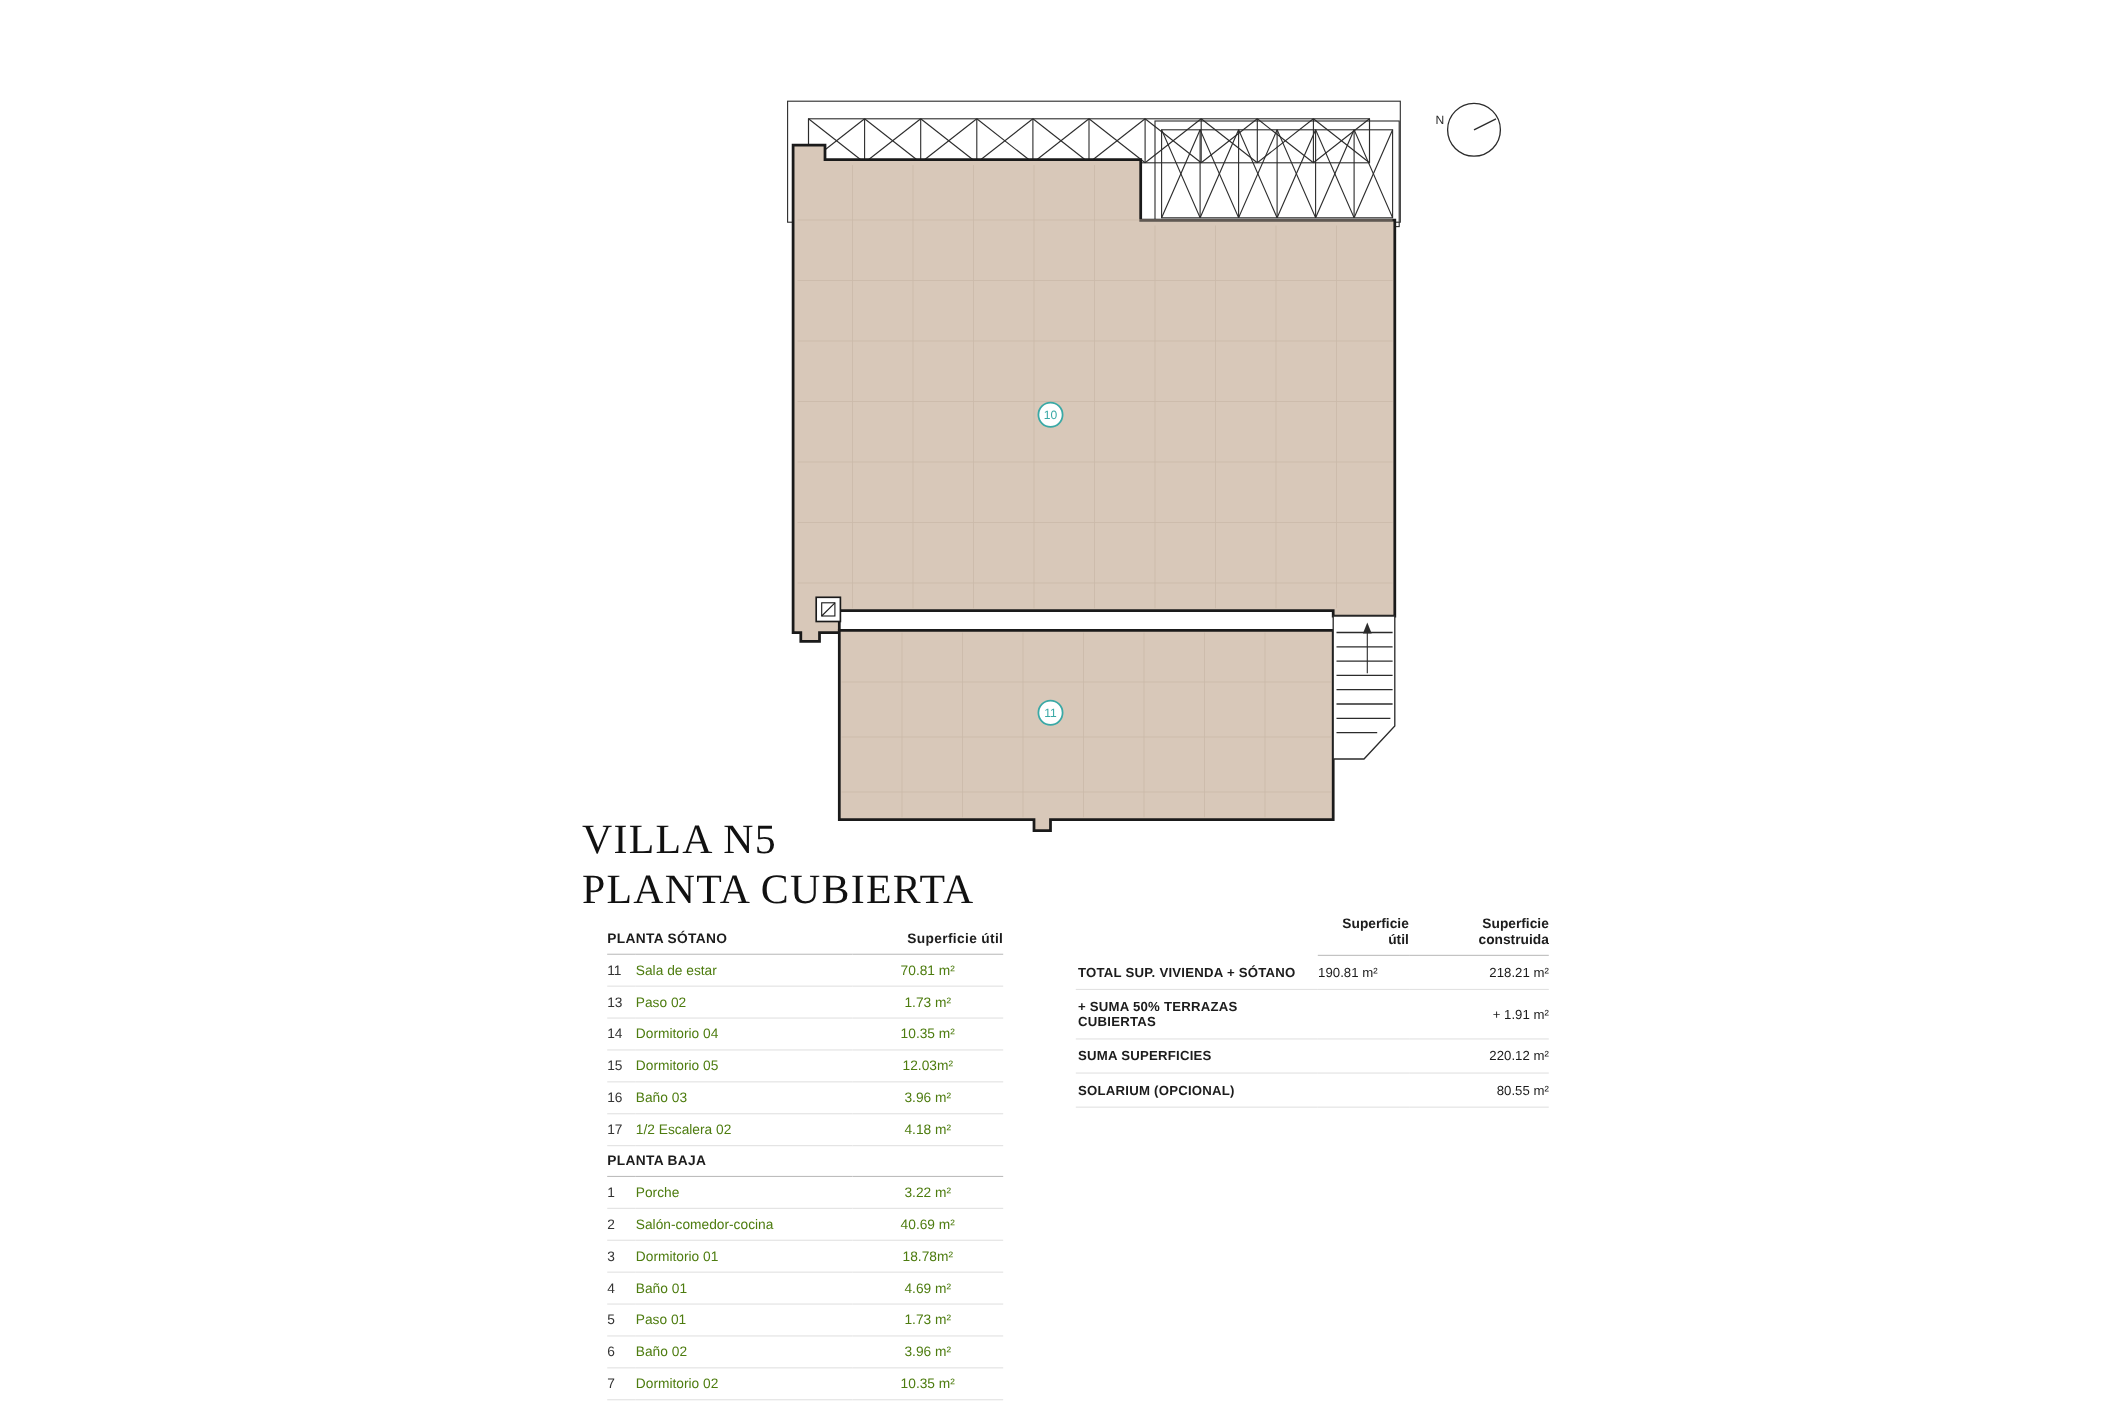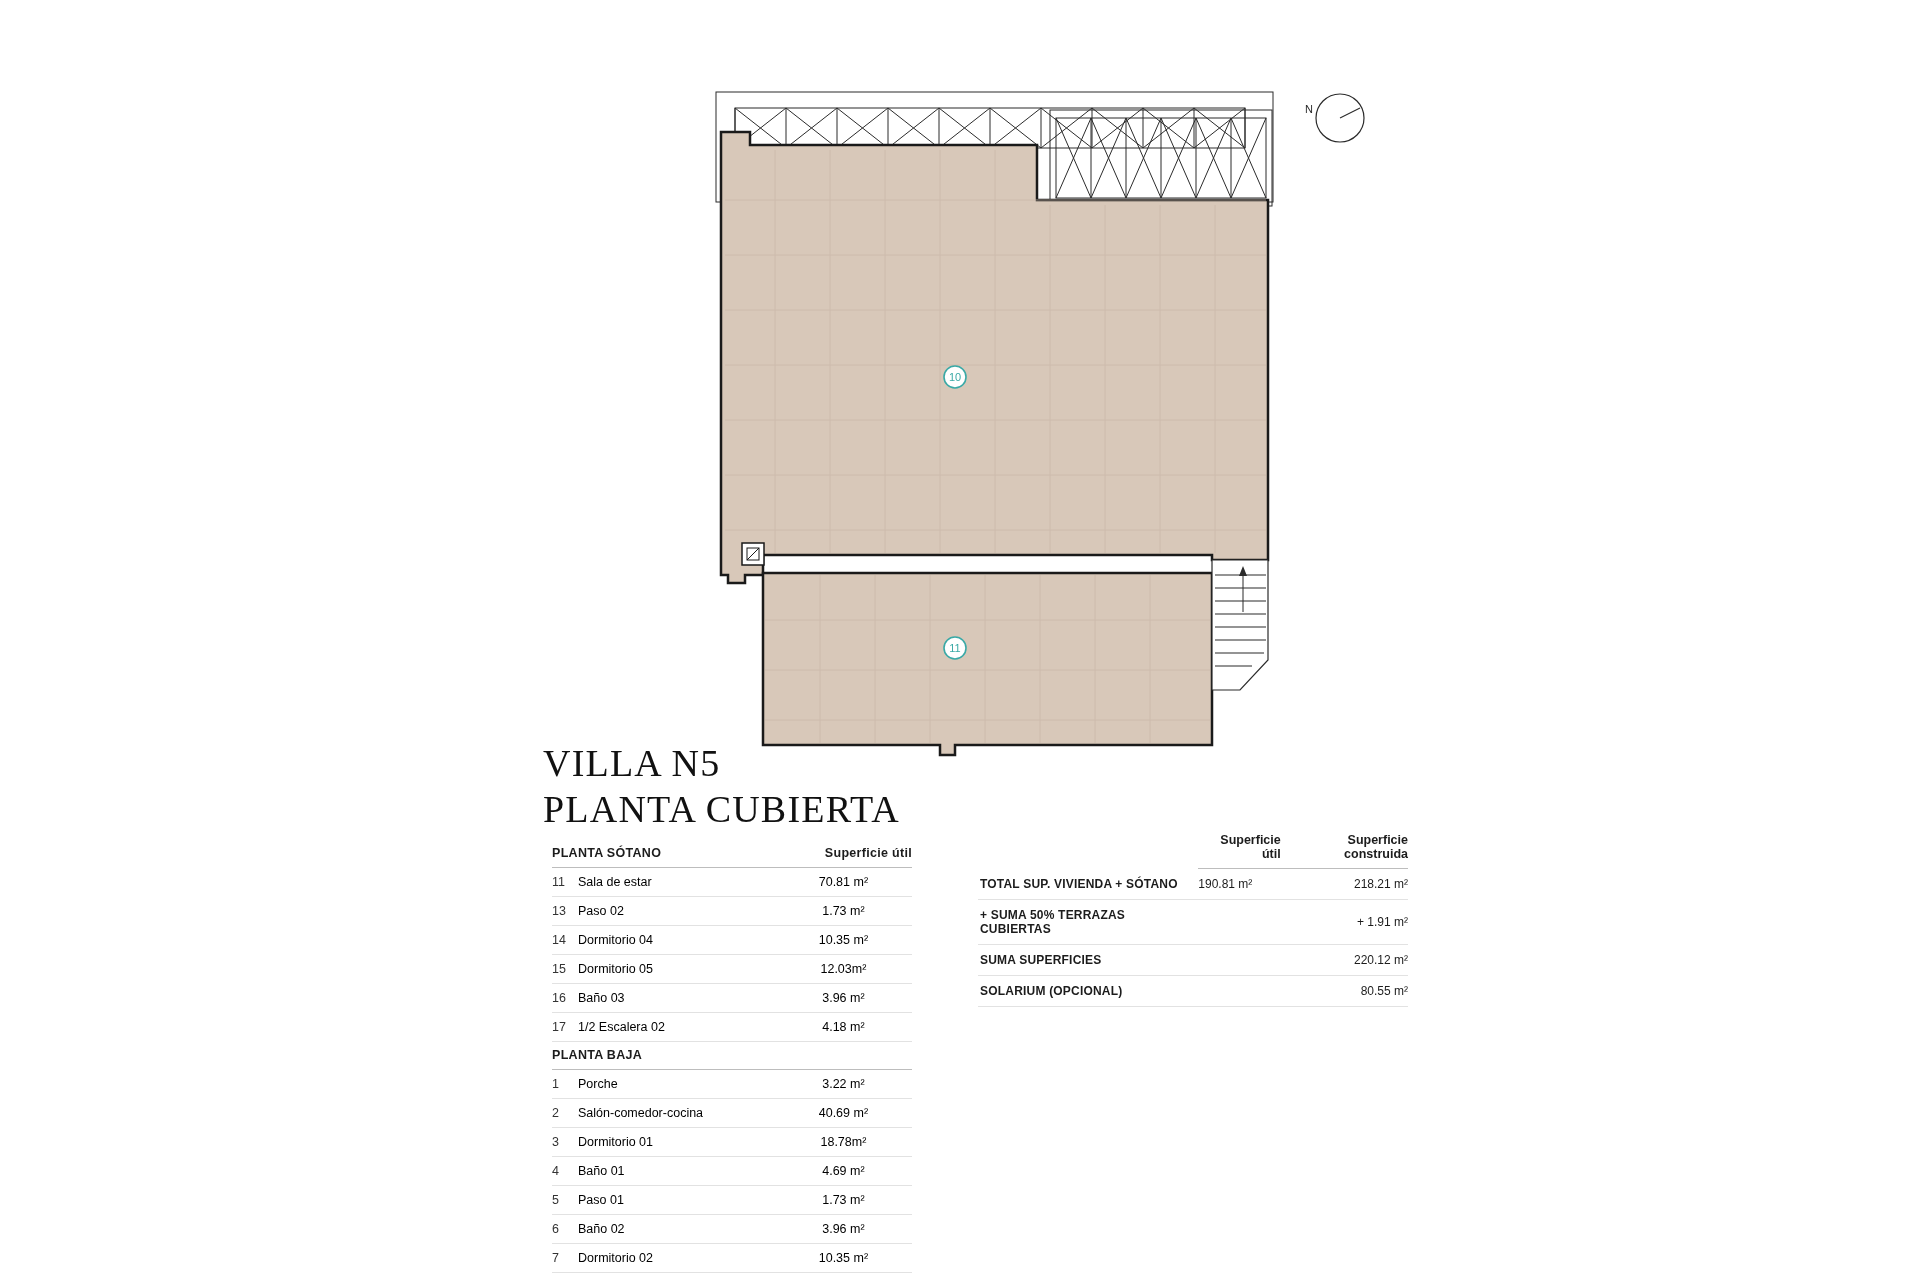--- a/index.html
+++ b/index.html
@@ -19,21 +19,21 @@
   
   #drawing {
     position: absolute;
     left: 0; top: 0;
     width: 1920px; height: 1280px;
   }
 
   
   #title-block {
     position: absolute;
-    left: 543px;
+    left: 529px;
     top: 740px;
     font-family: "Liberation Serif", serif;
   }
   #title-block .line1,
   #title-block .line2 {
     font-size: 38px;
     letter-spacing: 1.2px;
     font-weight: 400;
     line-height: 46px;
     color: #111;
@@ -66,21 +66,21 @@
     border-bottom: 1px solid #bdbdbd;
     letter-spacing: 0.3px;
     margin-left: 12px;
   }
   .sec-head td.right {
     text-align: right;
   }
   .row td {
     padding: 7px 0 7px 0;
     border-bottom: 1px solid #e2e2e2;
-    color: #000000;
+    color: #4d7c0f;
     font-size: 12.5px;
   }
   .row td.num {
     width: 26px;
     color: #333;
   }
   .row td.val {
     text-align: center;
     white-space: nowrap;
   }

